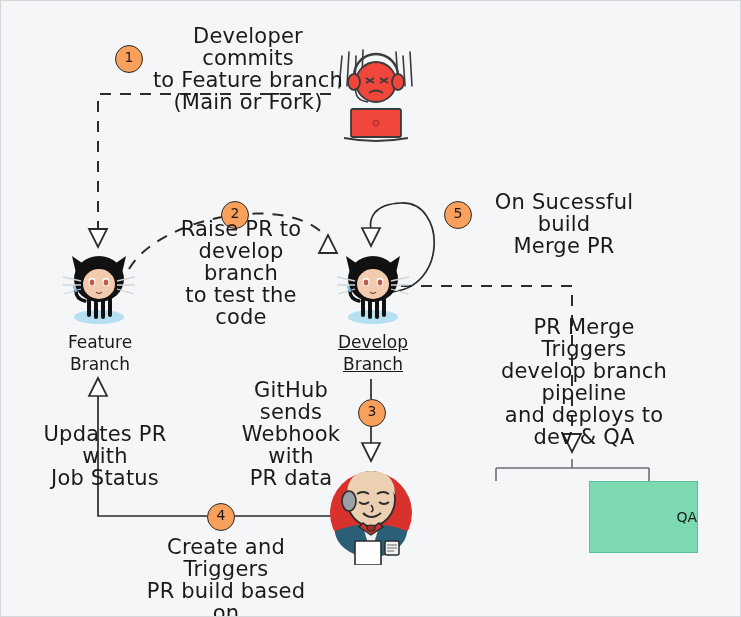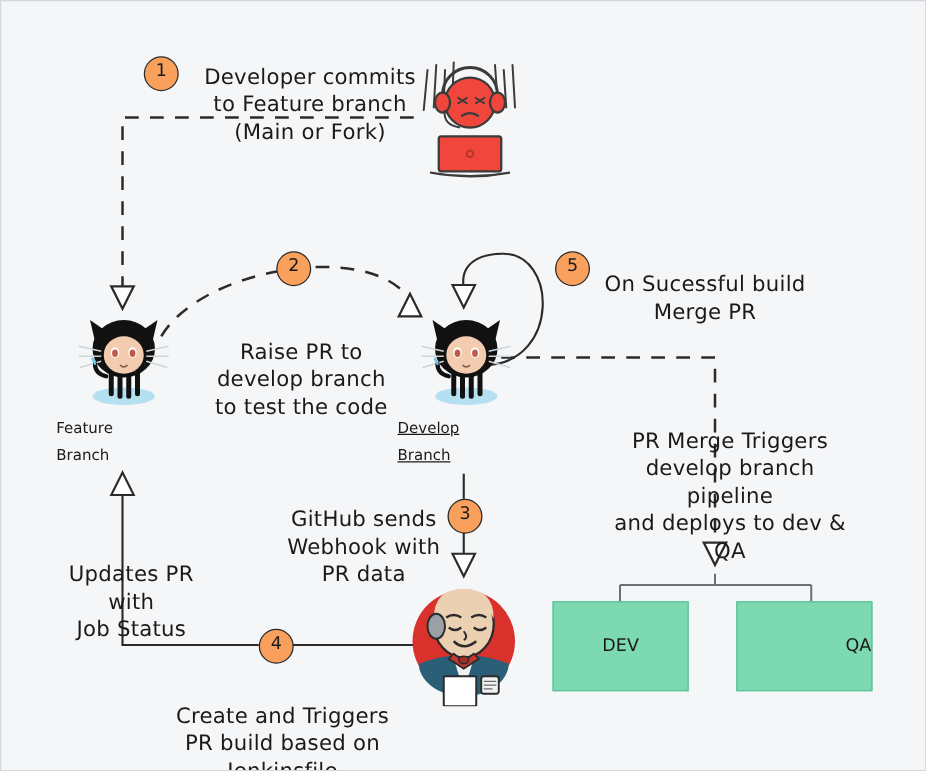--- a/index.html
+++ b/index.html
@@ -20,33 +20,33 @@
   #svg-layer {
     position: absolute;
     left: 0; top: 0;
     width: 741px;
     height: 617px;
   }
   .note {
     position: absolute;
     color: #1a1a1a;
     font-family: "DejaVu Sans", sans-serif;
-    font-size: 17px;
+    font-size: 21px;
     line-height: 22px;
     letter-spacing: 0.2px;
     text-align: center;
     white-space: pre-line;
     pointer-events: none;
-    margin-top: 26px;
   }
   .branch-label {
     position: absolute;
     color: #1a1a1a;
-    font-size: 12px;
+    font-size: 17px;
     line-height: 22px;
+    text-align: center;
     white-space: pre-line;
   }
   .step-badge {
     position: absolute;
     width: 26px;
     height: 26px;
     border-radius: 50%;
     background: #f9a05c;
     border: 1.6px solid #2b2b2b;
     color: #1a1a1a;
@@ -202,38 +202,35 @@
       <path d="M40,66 L52,74 L64,66 L60,62 L52,68 L44,62 Z" fill="#c7372f" stroke="#2b2b2b" stroke-width="1.4"></path>
       <ellipse cx="52" cy="67" rx="4" ry="3" fill="#a22c26" stroke="#2b2b2b" stroke-width="1.2"></ellipse>
       <rect x="36" y="80" width="26" height="24" rx="1" fill="#ffffff" stroke="#2b2b2b" stroke-width="1.6"></rect>
       <rect x="66" y="80" width="14" height="14" rx="2" fill="#f1f1f1" stroke="#2b2b2b" stroke-width="1.5"></rect>
       <g stroke="#6b6b6b" stroke-width="1" fill="none">
         <path d="M68,84 h10 M68,87 h10 M68,90 h7"></path>
       </g>
     </svg>
   </div>
 
-  <div class="env-box" style="left:441px; top:480px; width:107px; height:70px;">
-    <span>DEV</span>
-  </div>
   <div class="env-box" style="left:588px; top:480px; width:107px; height:70px;justify-content:flex-end;">
     <span>QA</span>
   </div>
 
   <div class="step-badge" style="left:114px; top:44px;">1</div>
   <div class="step-badge" style="left:220px; top:200px;">2</div>
   <div class="step-badge" style="left:357px; top:398px;">3</div>
   <div class="step-badge" style="left:206px; top:502px;">4</div>
   <div class="step-badge" style="left:443px; top:200px;">5</div>
 
   <div class="note" style="left:147px; top:24px; width:200px;">Developer commits
 to Feature branch
 (Main or Fork)</div>
 
-  <div class="note" style="left:170px; top:244px; width:140px;">Raise PR to
+  <div class="note" style="left:170px; top:217px; width:140px;">Raise PR to
 develop branch
 to test the code</div>
 
   <div class="note" style="left:225px; top:378px; width:130px;">GitHub sends
 Webhook with
 PR data</div>
 
   <div class="note" style="left:135px; top:535px; width:180px;">Create and Triggers
 PR build based on
 Jenkinsfile</div>

